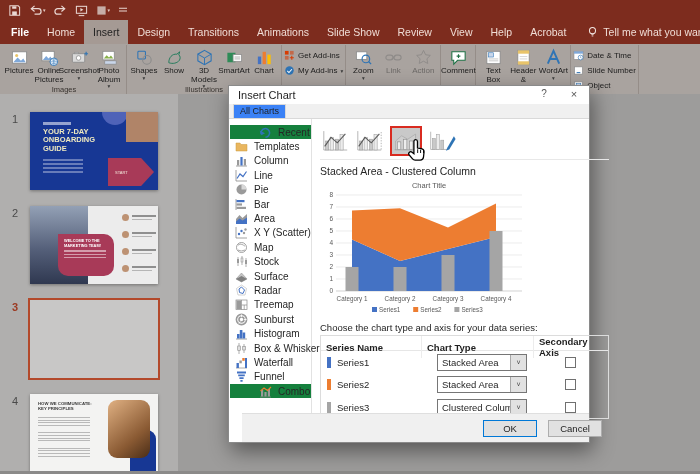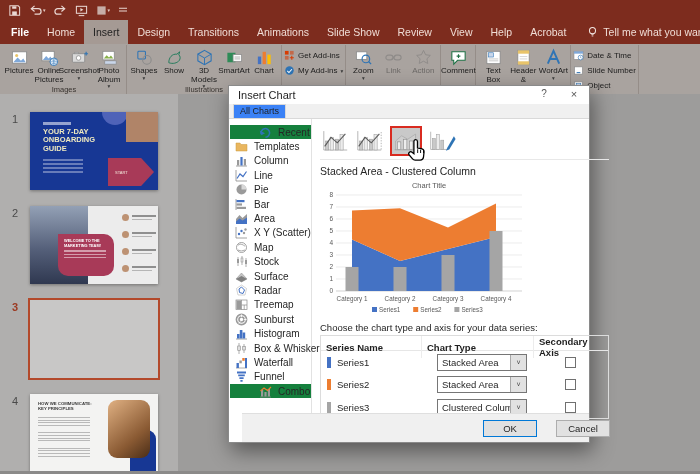--- a/index.html
+++ b/index.html
@@ -93,21 +93,21 @@
   .st-row { display:grid; grid-template-columns:100px 112px 1fr; height:22.6px; align-items:center; }
   .st-name { display:flex; align-items:center; padding-left:6px; gap:6px; color:#262626; }
   .swatch { width:4px; height:11px; flex-shrink:0; }
   .dd { width:90px; height:17px; margin-left:16px; border:1px solid #767676; background:#fff; display:flex; align-items:center; }
   .dd-text { flex:1; padding-left:4px; font-size:9.5px; color:#1f1f1f; white-space:nowrap; overflow:hidden; }
   .dd-btn { width:16px; height:100%; background:#e1e1e1; border-left:1px solid #a8a8a8; display:flex; align-items:center; justify-content:center; font-size:7px; color:#444; }
   .cb { width:11px; height:11px; border:1px solid #707070; background:#fff; margin:0 auto; }
   .dlg-footer { position:absolute; left:0; right:0; bottom:0; height:29px; background:#f0f0f0; border-top:1px solid #dfdfdf;margin-left:13px; }
   .btn { position:absolute; width:54px; height:17px; top:6px; background:#e1e1e1; border:1px solid #adadad; font-size:9.5px; color:#1f1f1f; display:flex; align-items:center; justify-content:center; }
   .btn-ok { left:241px; border-color:#0078d7; }
-  .btn-cancel { left:314px; }
+  .btn-cancel { left:306px; }
 </style>
 </head>
 <body>
 
 <div class="titlebar" id="qat">
     <span class="qat-ic">
       <svg width="13" height="13" viewBox="0 0 14 14">
         <path d="M2 2 h9 l1.5 1.5 V12 H2 Z" fill="none" stroke="#f3e6e2" stroke-width="1.1"></path>
         <rect x="4.5" y="8" width="5" height="4" fill="#f3e6e2"></rect>
         <rect x="4.5" y="2.5" width="4.5" height="2.6" fill="#f3e6e2"></rect>

